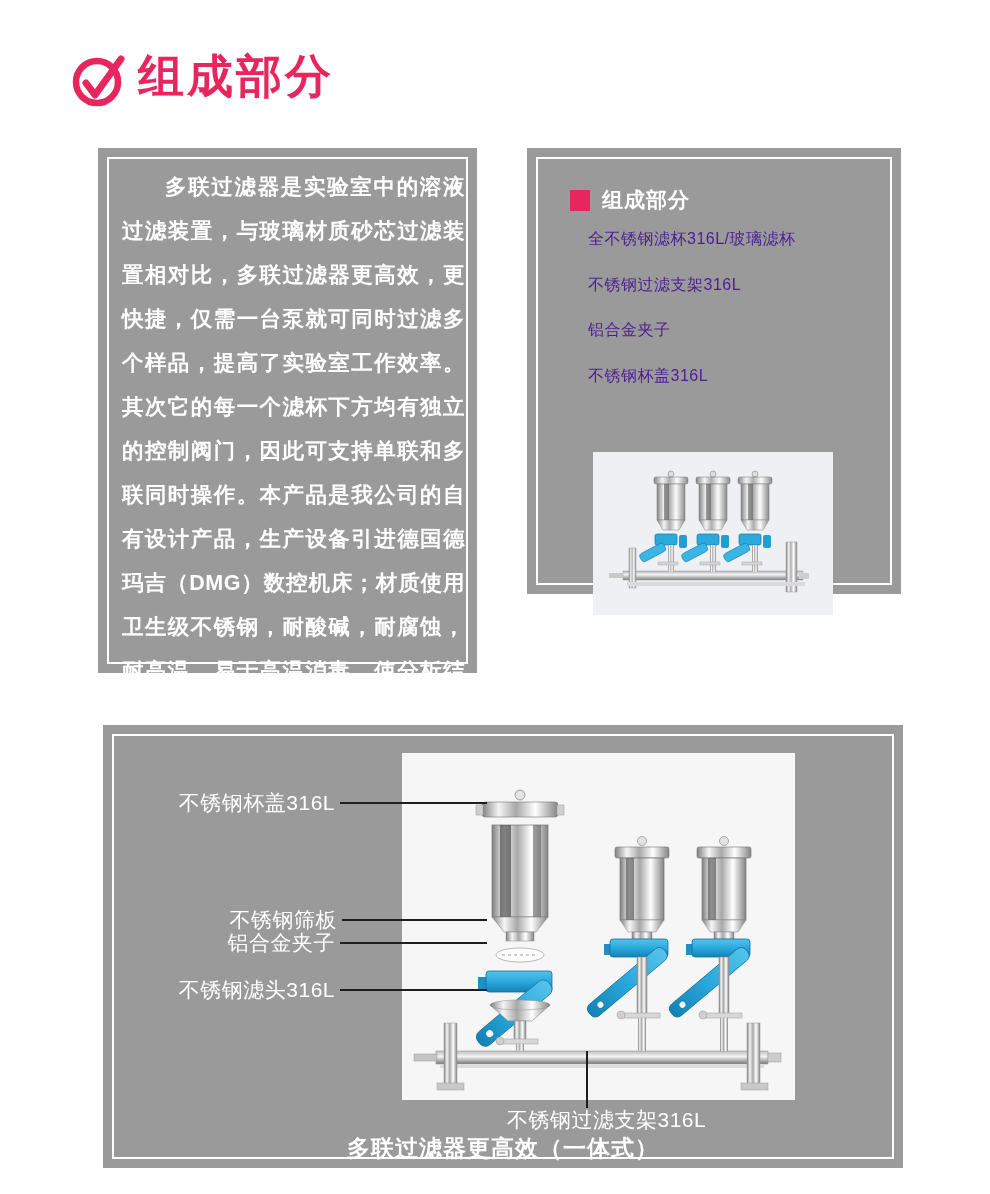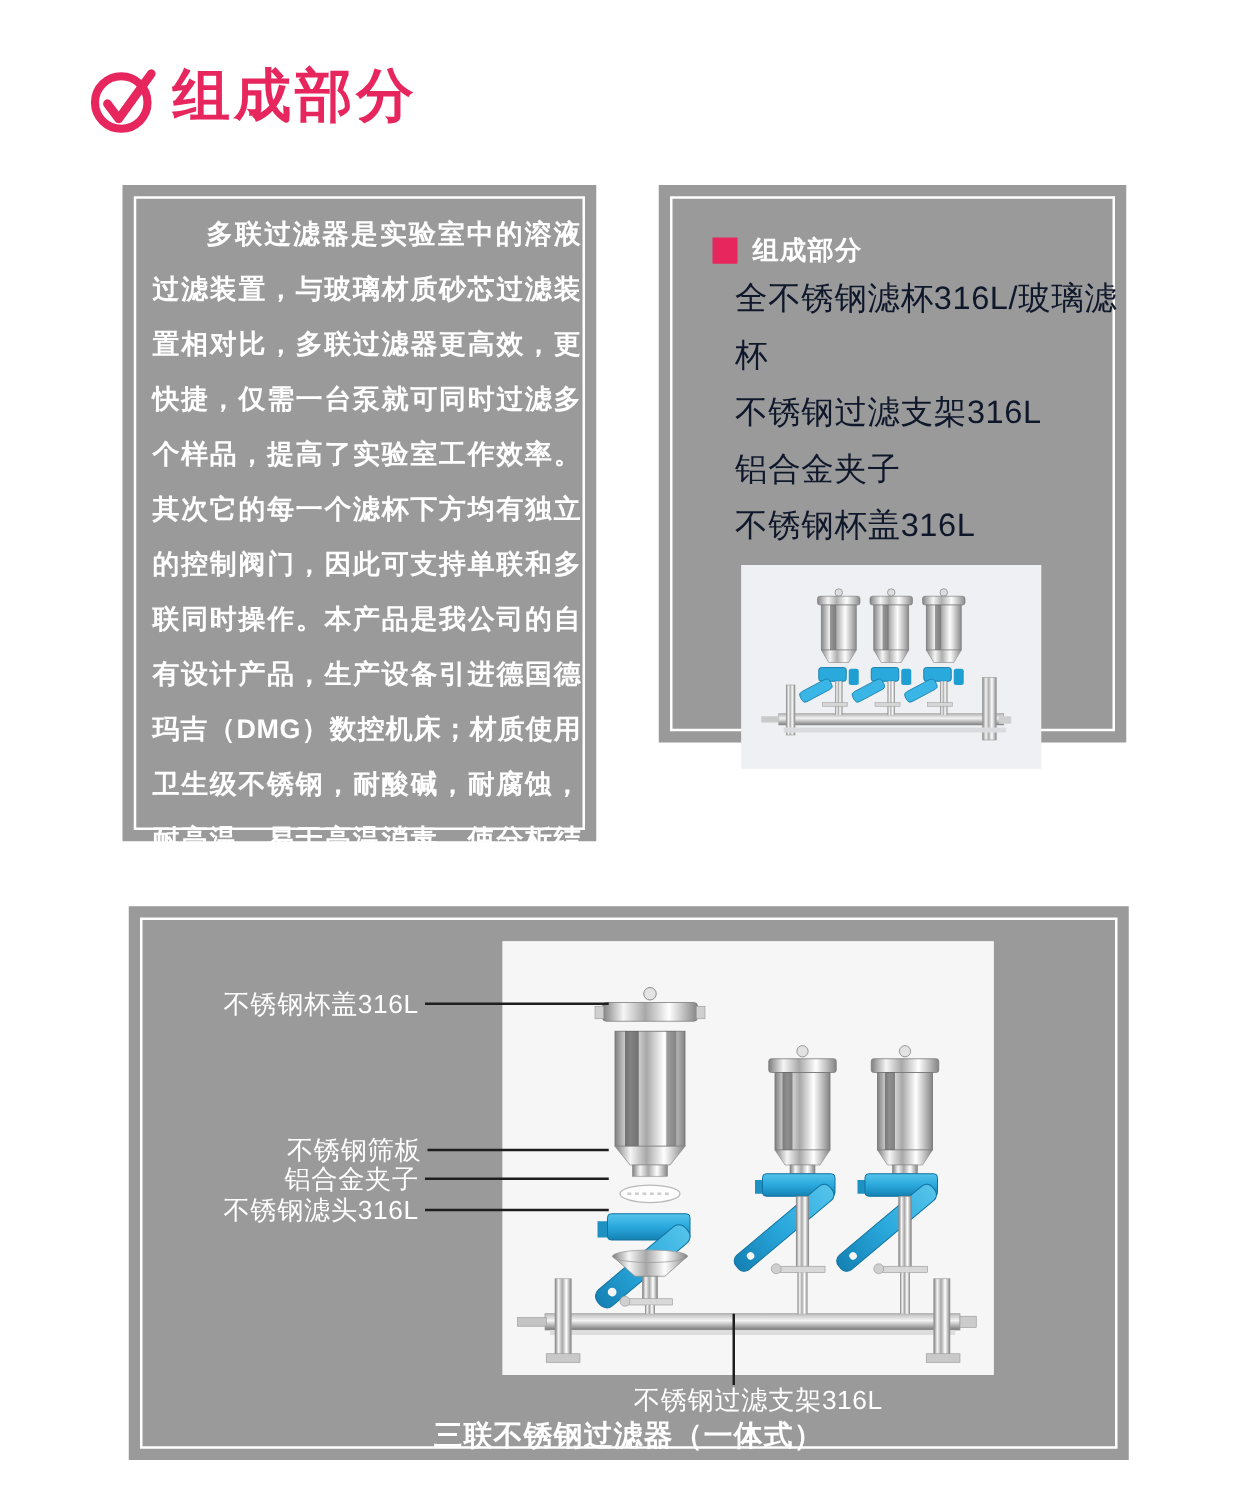--- a/index.html
+++ b/index.html
@@ -22,34 +22,34 @@
   .intro-text {
     position:absolute; left:24px; right:12px; top:17px;
     color:#ffffff; font-size:21.5px; line-height:44px;
     text-align:justify; text-indent:2em; letter-spacing:0.5px;font-weight:bold;
   }
   
   .parts-header { position:absolute; left:43px; top:38px; display:flex; align-items:center; }
   .pink-square { width:20px; height:21px; background:#e7265e; display:inline-block; }
   .parts-heading { color:#fff; font-weight:bold; font-size:21px; margin-left:12px; letter-spacing:1px; }
   .parts-list { position:absolute; left:61px; top:68px; list-style:none; }
-  .parts-list li { color:#0f172a; font-size:26px; line-height:45.5px; letter-spacing:0.5px; }
+  .parts-list li { color:#4c1d95; font-size:16px; line-height:45.5px; letter-spacing:0.5px; }
   .photo-small { position:absolute; left:66px; top:304px; width:240px; height:163px; background:#eef0f3; }
   .caption-small { position:absolute; left:0; right:0; top:472px; text-align:center;
                    color:#fff; font-weight:bold; font-size:26px; letter-spacing:1px; }
   
   .photo-large { position:absolute; left:299px; top:28px; width:393px; height:347px; background:#f6f6f7; }
   .callout { position:absolute; left:62px; width:322px; display:flex; align-items:center; }
   .callout-text { flex:1; text-align:right; color:#ffffff; font-size:21px; letter-spacing:0.5px; white-space:nowrap; }
   .callout-line { width:147px; height:2px; background:#1e1e1e; margin-left:5px; flex:none; }
   .co1 { top:64px; }
   .co2 { top:117px; }
   .co3 { top:181px; } .co3 .callout-line { width:145px; }
   .co4 { top:204px; }
-  .co5 { top:229px;justify-content:flex-end; }
+  .co5 { top:251px;justify-content:flex-end; }
   .support-vline { position:absolute; left:483px; top:326px; width:2px; height:57px; background:#1e1e1e; }
   .support-label { position:absolute; left:404px; top:381px; color:#ffffff; font-size:21px; letter-spacing:0.5px; }
   .caption-large { position:absolute; left:0; right:0; top:408px; text-align:center;
                    color:#ffffff; font-weight:bold; font-size:23px; letter-spacing:1px; }
   svg { display:block; }
 </style>
 </head>
 <body>
 
 <div class="screen">
@@ -267,16 +267,16 @@
       <span class="callout-text">铝合金夹子</span>
       <span class="callout-line"></span>
     </div>
     <div class="callout co5">
       <span class="callout-text">不锈钢滤头316L</span>
       <span class="callout-line"></span>
     </div>
 
     <div class="support-vline"></div>
     <div class="support-label">不锈钢过滤支架316L</div>
-    <div class="caption-large">三联不锈钢过滤器（一体式）</div>
+    <div class="caption-large">多联过滤器更高效（一体式）</div>
   </section>
 
 </div>
 
 </body></html>

